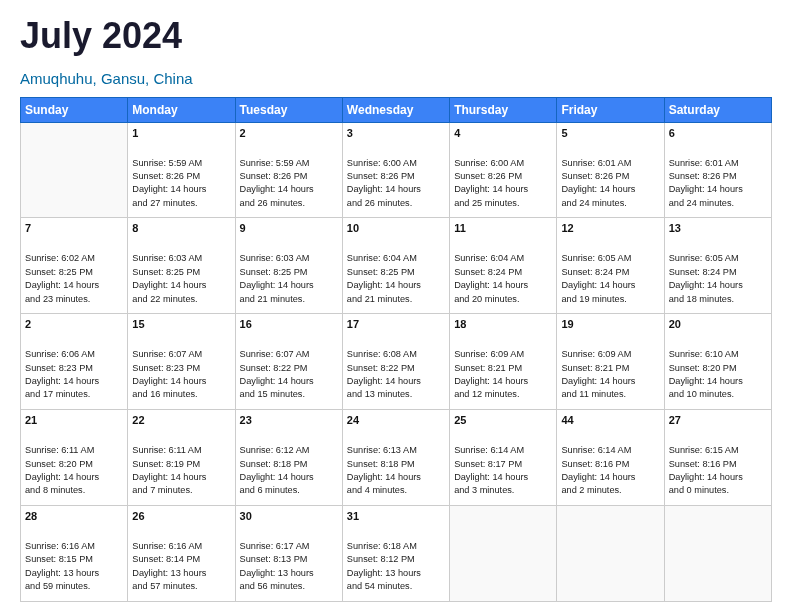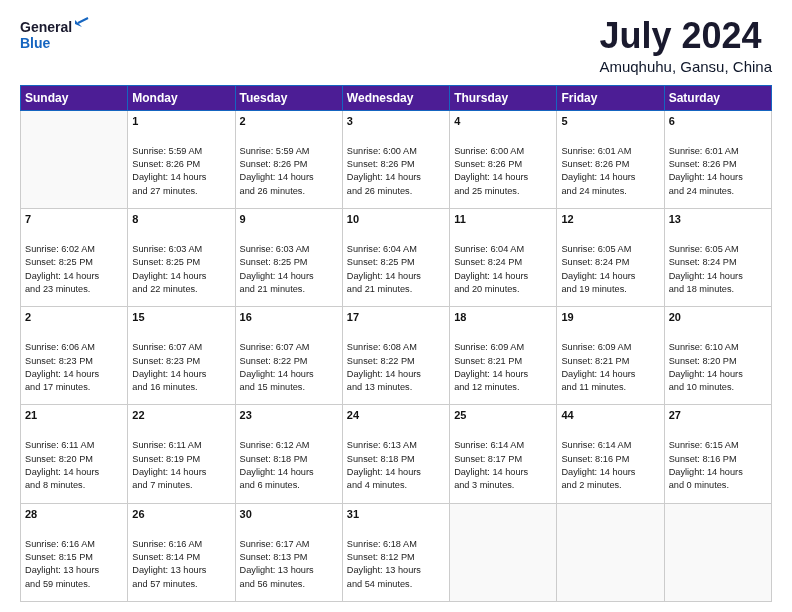--- a/index.html
+++ b/index.html
@@ -31,32 +31,32 @@
     .title-area {
     }
     .main-title {
       font-size: 36px;
       font-weight: bold;
       color: #1a1a2e;
       line-height: 1.1;
     }
     .subtitle {
       font-size: 15px;
-      color: #0f172a;
-      margin-top: 2px;
+      color: #0369a1;
+      margin-top: 14px;
     }
     .calendar {
       flex: 1;
       border: 1px solid #ccc;
       border-collapse: collapse;
       width: 100%;
       table-layout: fixed;
     }
     .calendar th {
-      background: #4c1d95;
+      background: #3b82f6;
       color: #fff;
       font-size: 12px;
       font-weight: bold;
       padding: 5px 4px;
       text-align: left;
       border: 1px solid #1565c0;
     }
     .calendar td {
       border: 1px solid #ccc;
       vertical-align: top;
@@ -80,28 +80,20 @@
       font-size: 9.2px;
       color: #222;
       margin-top: 18px;
     }
   </style>
 </head>
 <body>
 
 <div class="page">
   <div class="header">
-    <div class="logo">
-  <svg width="70" height="36" viewBox="0 0 70 36" xmlns="http://www.w3.org/2000/svg">
-    <text x="0" y="16" font-size="14" font-weight="bold" fill="#1a1a2e" font-family="Arial">General</text>
-    <text x="0" y="32" font-size="14" font-weight="bold" fill="#1565c0" font-family="Arial">Blue</text>
-    <polygon points="55,4 62,11 55,8" fill="#1565c0"></polygon>
-    <line x1="58" y1="7" x2="68" y2="2" stroke="#1565c0" stroke-width="2"></line>
-  </svg>
-</div>
     <div class="title-area">
       <div class="main-title">July 2024</div>
       <div class="subtitle">Amuqhuhu, Gansu, China</div>
     </div>
   </div>
 
   <table class="calendar">
     <thead>
       <tr id="header-row">
           <th>Sunday</th>

